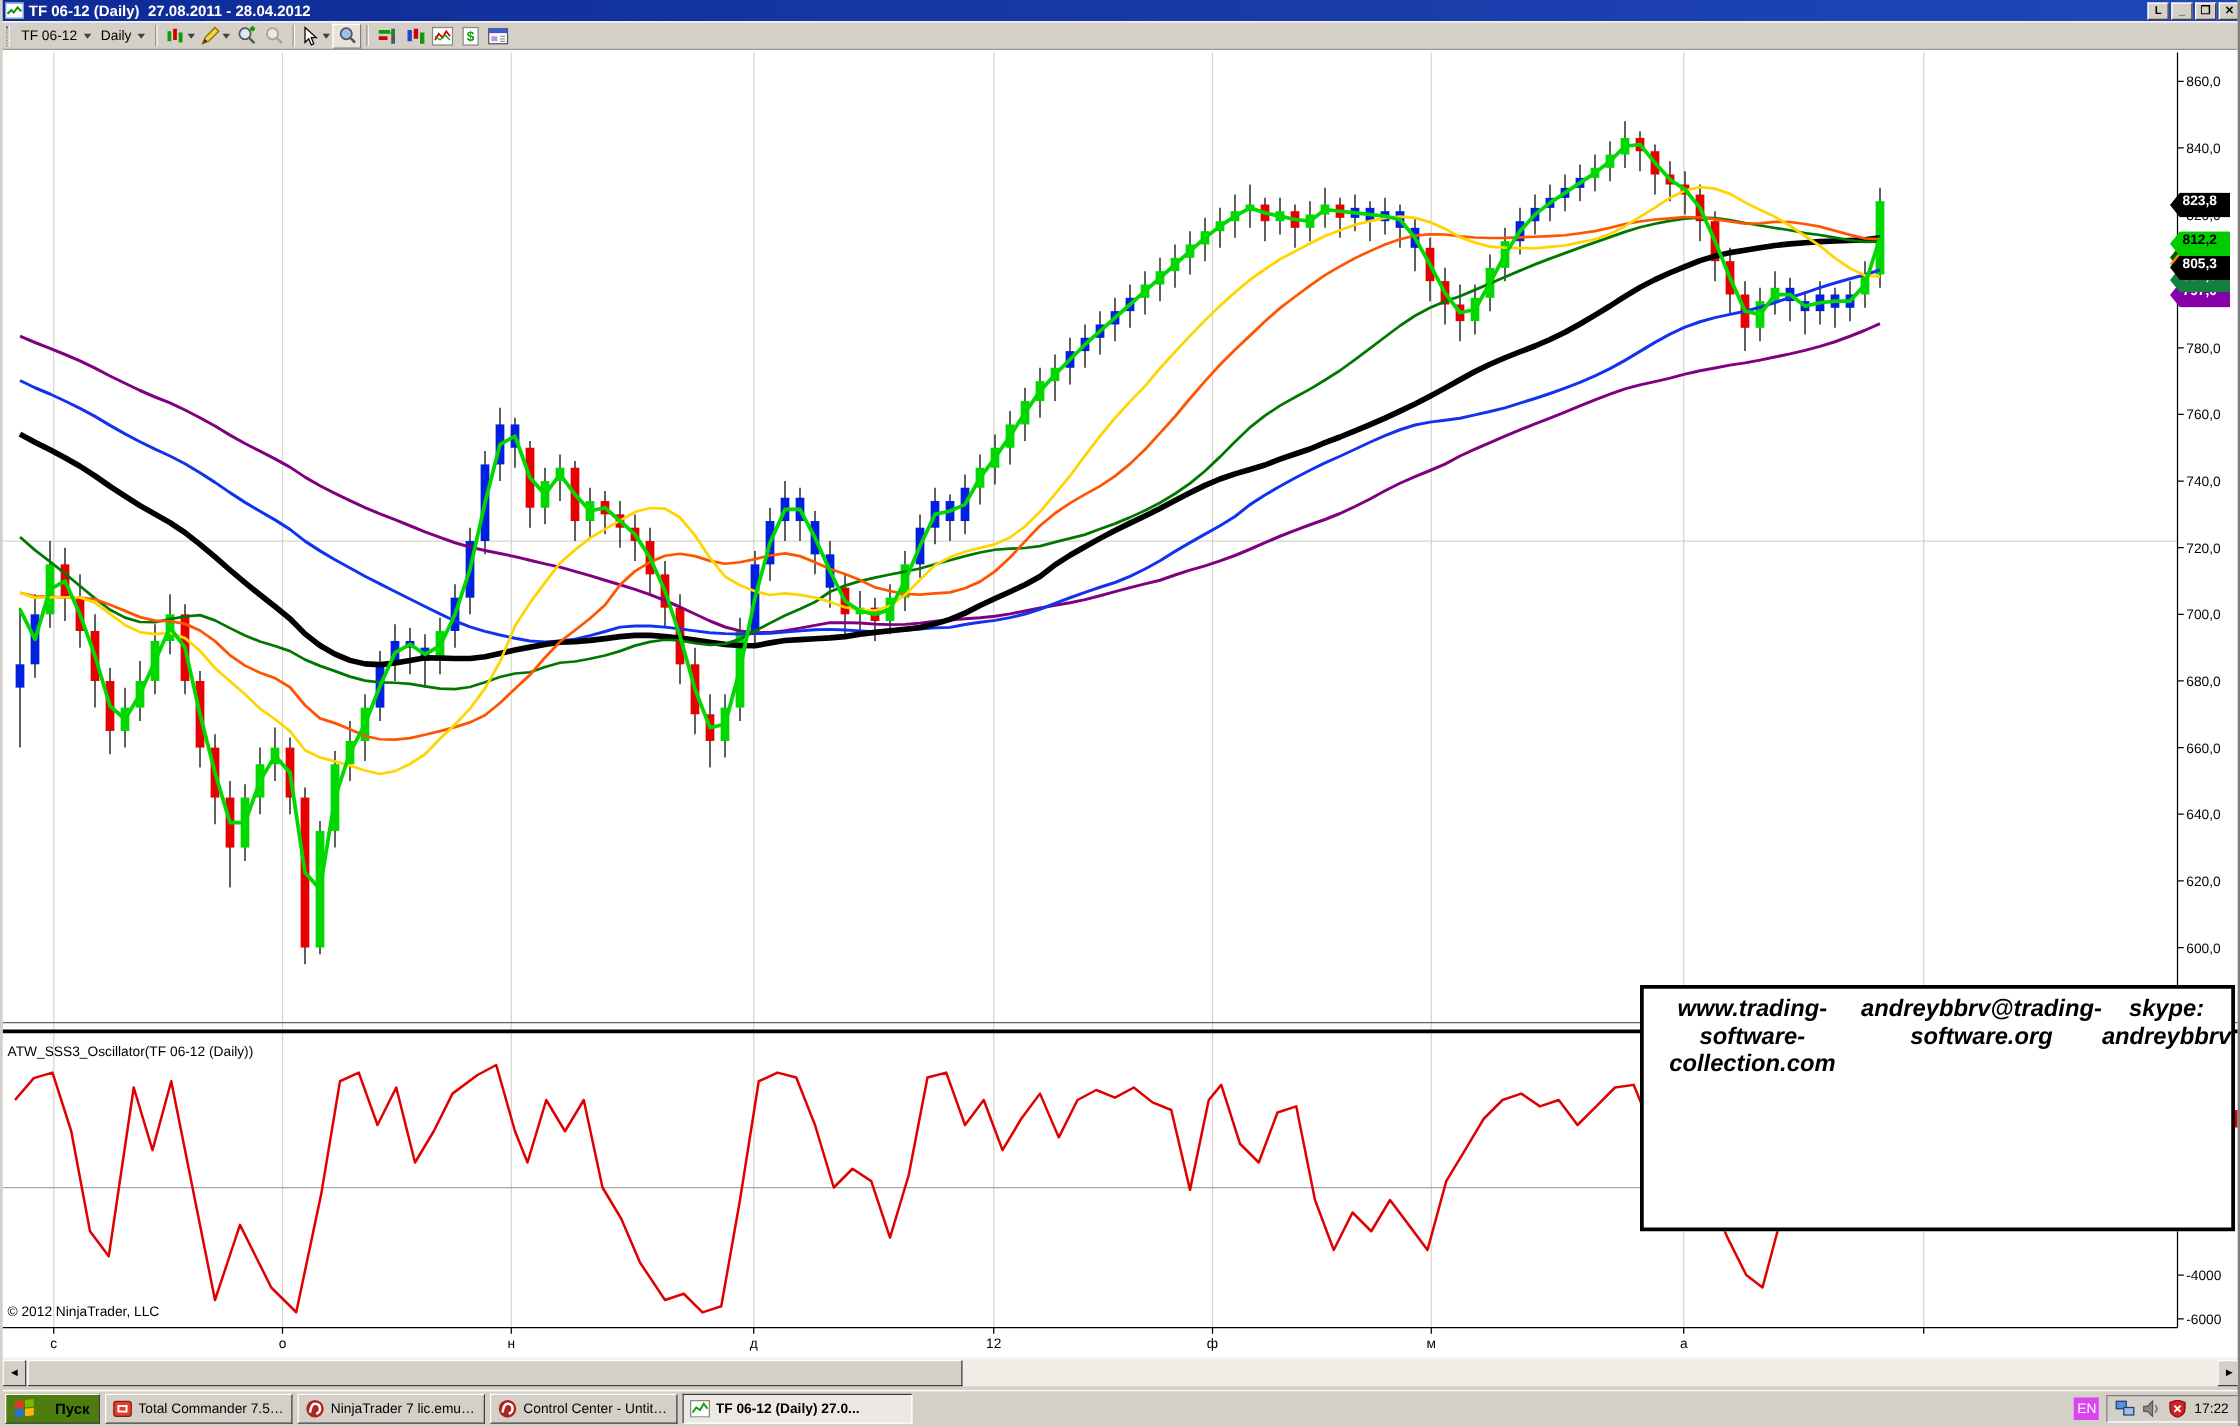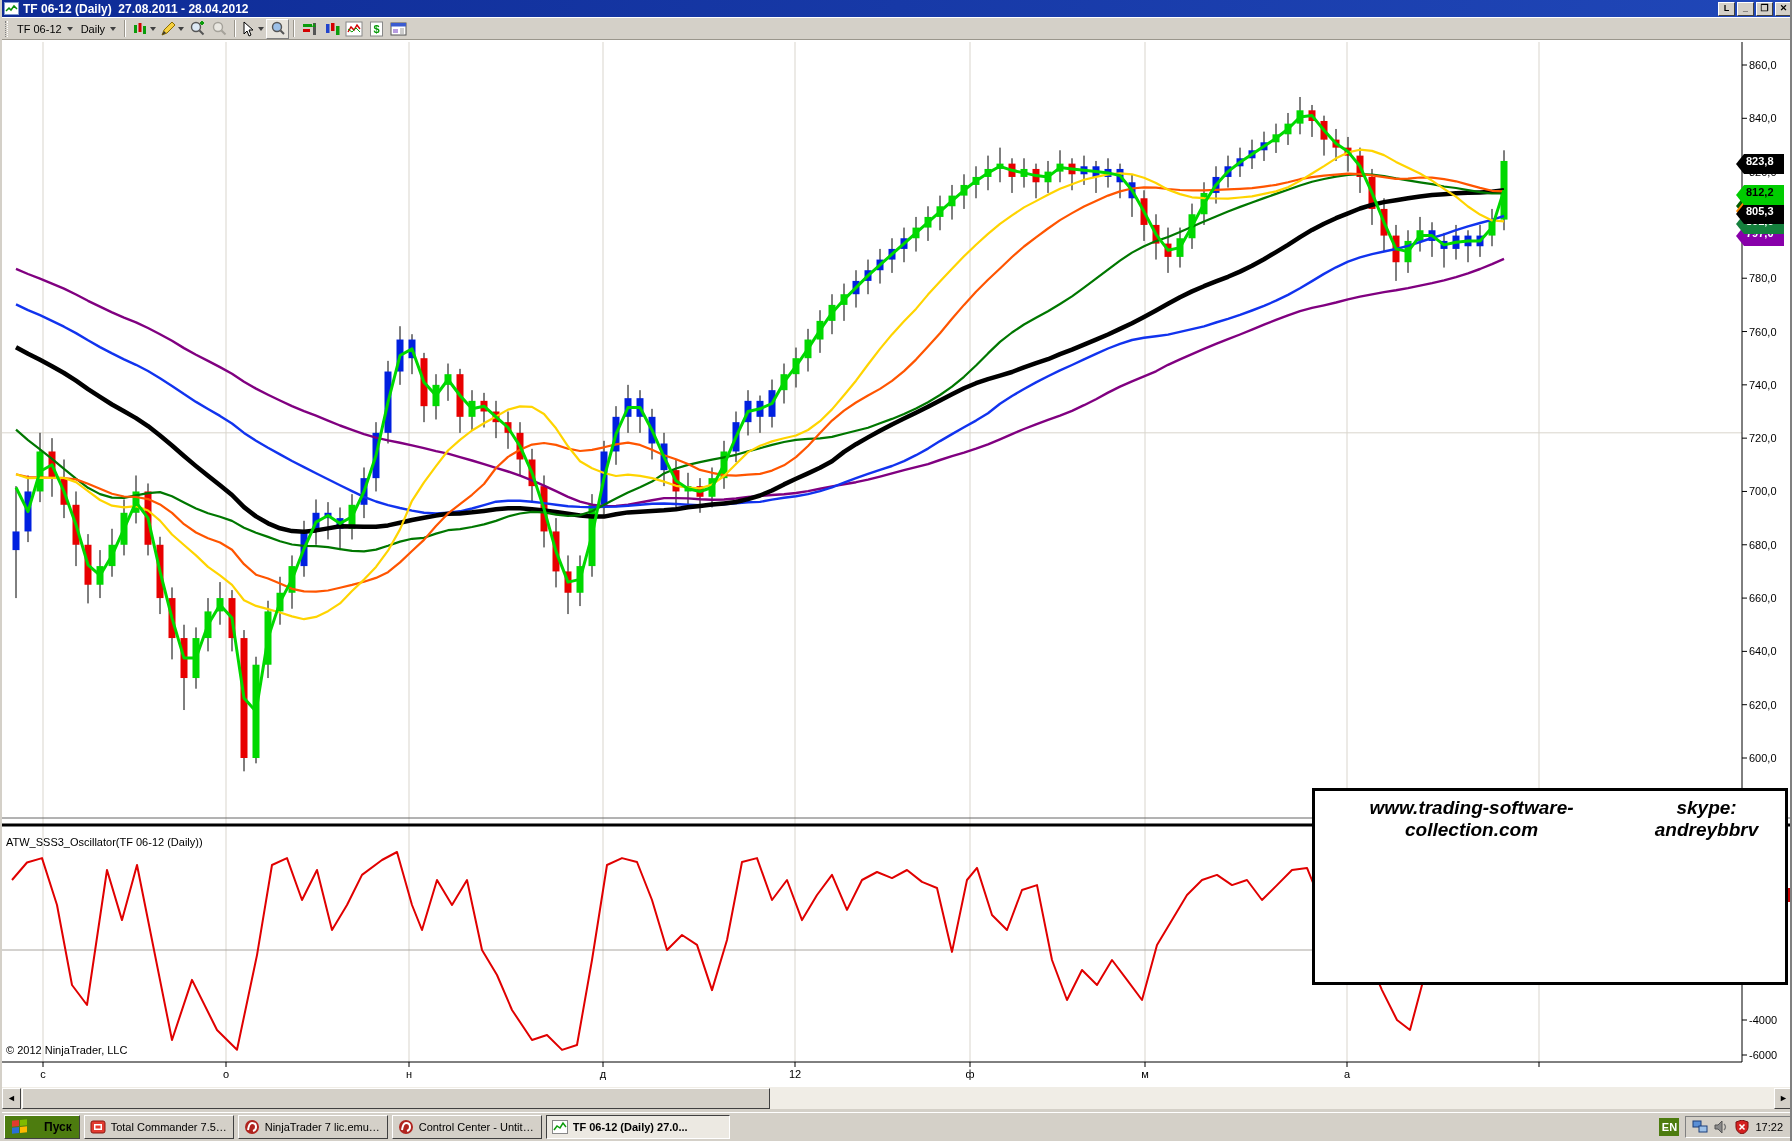--- a/index.html
+++ b/index.html
@@ -50,21 +50,21 @@
   .start-btn{height:24px;display:flex;align-items:center;gap:16px;padding:0 7px;background:#4d7c0f;
     border:1px solid;border-color:#ffffff #404040 #404040 #ffffff;font-size:12px;font-weight:bold;}
   .flag{width:16px;height:14px;display:grid;grid-template-columns:7px 7px;grid-template-rows:6px 6px;gap:1px;transform:skewY(-6deg);}
   .flag i{display:block;}
   .task-btn{height:24px;width:150px;margin-left:4px;display:flex;align-items:center;gap:5px;padding:0 5px;
     background:#d4d0c8;border:1px solid;border-color:#ffffff #404040 #404040 #ffffff;font-size:11px;
     white-space:nowrap;overflow:hidden;}
   .task-btn.active{background:#ece9e2;border-color:#404040 #ffffff #ffffff #404040;font-weight:bold;width:184px;}
   .task-btn .lbl{overflow:hidden;text-overflow:ellipsis;}
   .tray{margin-left:auto;height:24px;display:flex;align-items:center;gap:6px;}
-  .lang{width:20px;height:18px;background:#4d7c0f;color:#fff;font-size:11px;font-weight:bold;display:flex;align-items:center;justify-content:center;}
+  .lang{width:20px;height:18px;background:#d946ef;color:#fff;font-size:11px;font-weight:normal;display:flex;align-items:center;justify-content:center;}
   .tray-box{height:22px;display:flex;align-items:center;gap:5px;padding:0 8px 0 6px;border:1px solid;border-color:#808080 #ffffff #ffffff #808080;}
   .clock{font-size:11px;color:#000;}
   .ticon{width:16px;height:16px;display:flex;align-items:center;justify-content:center;}
 </style>
 </head>
 <body>
 
 <div class="screen">
 
   <div class="chart-bg"></div>
@@ -413,20 +413,21 @@
       <div class="tag" style="top: 226px; background: rgb(136, 0, 170); color: rgb(255, 255, 255);">797,0</div>
       <div class="tag" style="top: 214px; background: #15803d; color: rgb(255, 255, 255);">801,6</div>
       <div class="tag" style="top: 204px; background: rgb(0, 0, 0); color: rgb(255, 255, 255);">805,3</div>
       <div class="tag" style="top: 185px; background: rgb(0, 204, 0); color: rgb(0, 0, 0);">812,2</div>
       <div class="tag" style="top: 154px; background: rgb(0, 0, 0); color: rgb(255, 255, 255);">823,8</div>
     </div>
   <div class="osc-marker" style="top:888px"></div>
 
   <div class="watermark">
     <div>www.trading-software-collection.com</div>
+    <div>andreybbrv@trading-software.org</div>
     <div>skype: andreybbrv</div>
   </div>
 
   <div class="titlebar">
     <span class="title-icon">
       <svg width="13" height="11">
           <polyline points="1,8 4,5 6,7 9,3 12,6" fill="none" stroke="#0a8f0a" stroke-width="1.5"></polyline>
         </svg>
     </span>
     <span class="title-text">TF 06-12 (Daily)  27.08.2011 - 28.04.2012</span>

